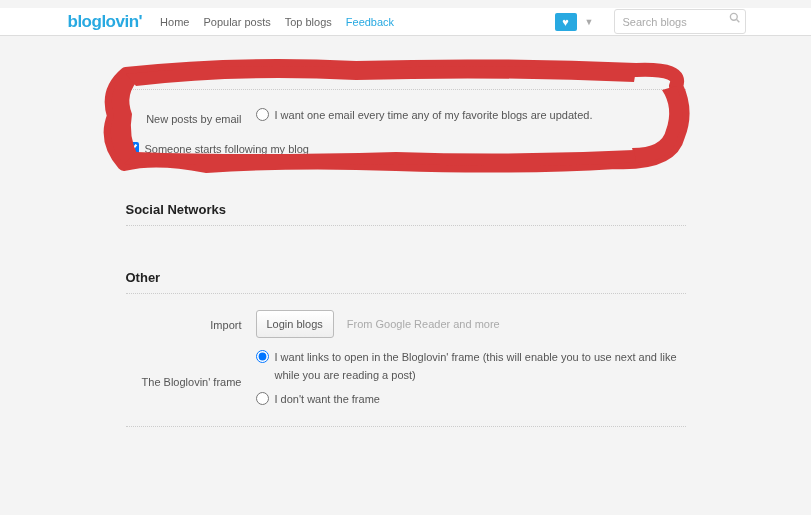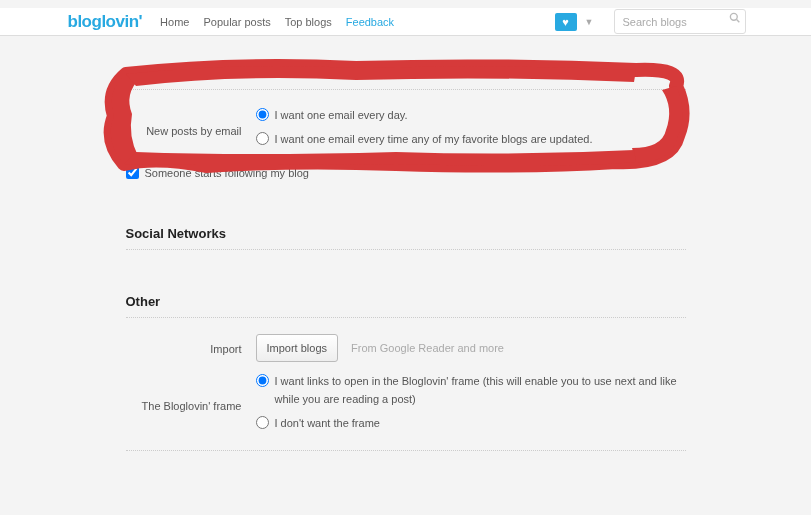--- a/index.html
+++ b/index.html
@@ -178,24 +178,20 @@
     <path d="M30,18 Q140,6 260,12 Q400,8 540,14 L538,26 Q400,20 260,24 Q140,18 40,30 Z" fill="#d63a3a"></path>
     <path d="M28,108 Q110,110 300,108 Q480,112 540,106 L538,94 Q420,100 300,96 Q150,100 40,96 Z" fill="#d63a3a"></path>
   </svg>
 
   <div class="section-title">Notifications</div>
 
   <div class="row">
     <div class="row-label">New posts by email</div>
     <div class="row-content">
       <div class="opt">
-        <input type="radio" name="emailfreq" checked="" style="">
-        <span class="opt-label">I want one email every day.</span>
-      </div>
-      <div class="opt">
         <input type="radio" name="emailfreq" style="">
         <span class="opt-label">I want one email every time any of my favorite blogs are updated.</span>
       </div>
     </div>
   </div>
 
   <div class="row">
     <div class="row-content">
       <div class="opt">
         <input type="checkbox" checked="" style="">
@@ -209,21 +205,21 @@
   <div class="section-title">Social Networks</div>
 
 
   <div class="section-gap"></div>
 
   <div class="section-title">Other</div>
 
   <div class="row">
     <div class="row-label">Import</div>
     <div class="row-content">
-      <span class="btn">Import blogs</span>
+      <span class="btn">Login blogs</span>
       <span class="hint">From Google Reader and more</span>
     </div>
   </div>
 
   <div class="row" style="margin-top:8px;">
     <div class="row-label">The Bloglovin' frame</div>
     <div class="row-content">
       <div class="opt">
         <input type="radio" name="frame" checked="" style="">
         <span class="opt-label">

